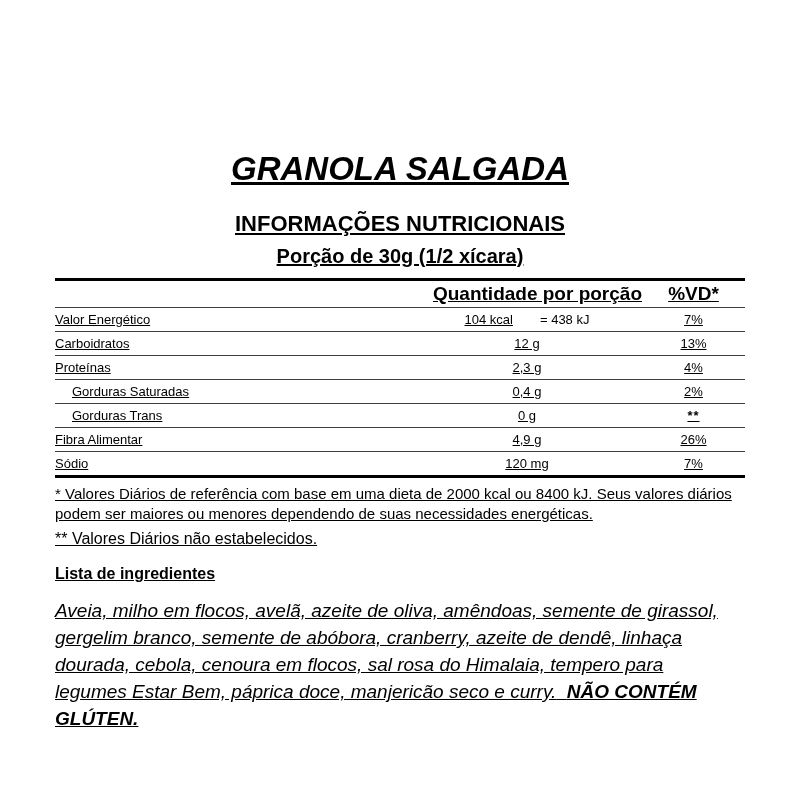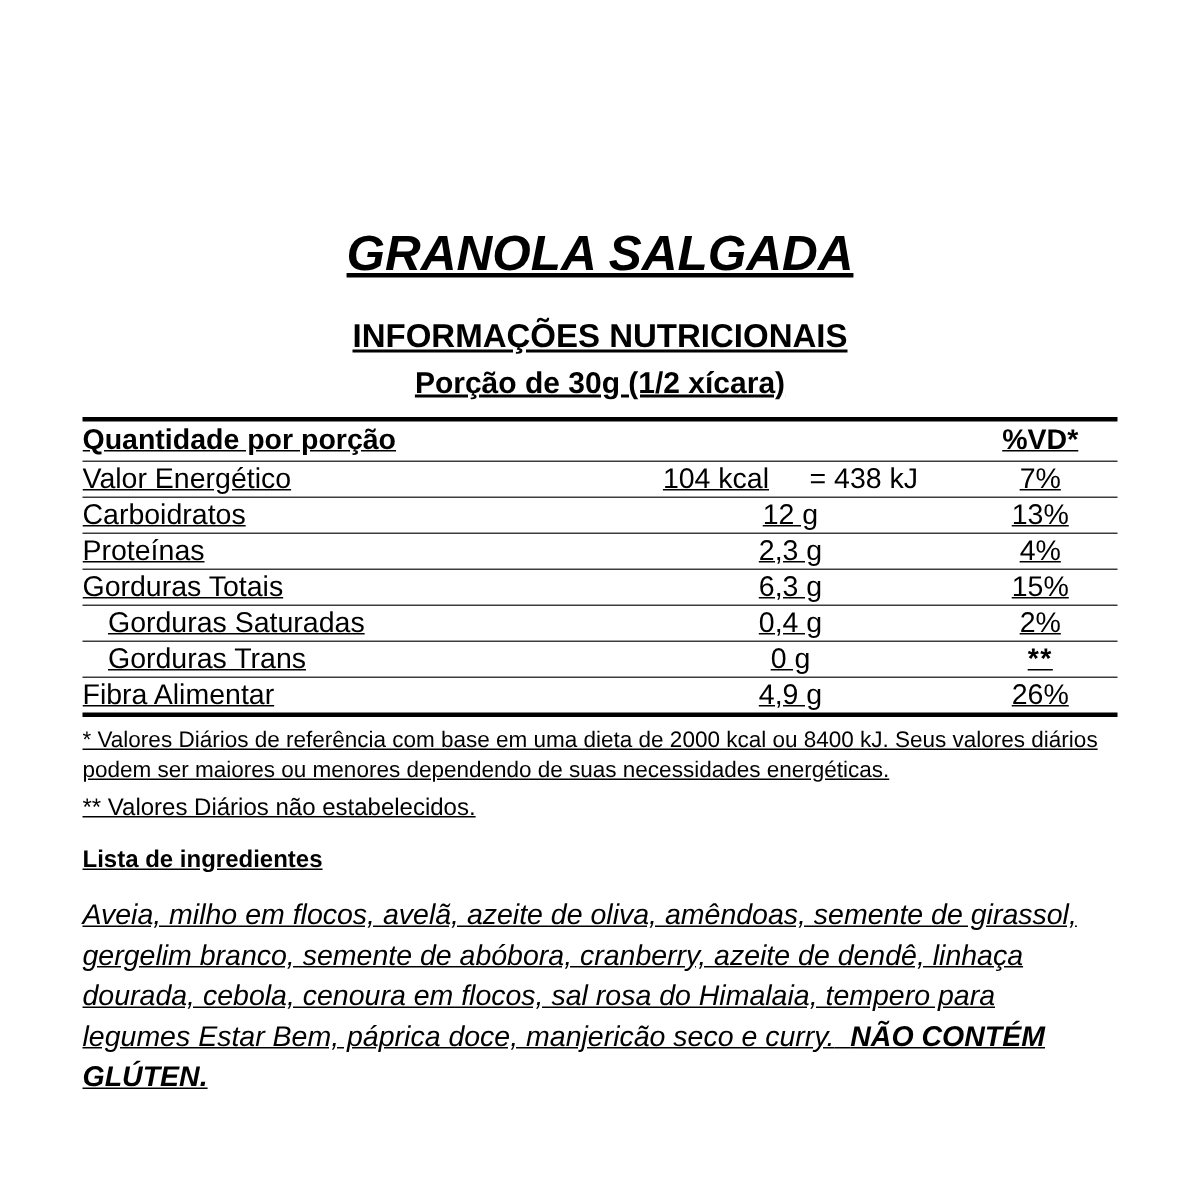--- a/index.html
+++ b/index.html
@@ -55,28 +55,28 @@
     border-top: 3px solid #000000;
     border-bottom: 3px solid #000000;
     table-layout: fixed;
   }
   table.nutrition col.c-name { width: 357px; }
   table.nutrition col.c-amt  { width: 230px; }
   table.nutrition col.c-dv   { width: 103px; }
   table.nutrition td, table.nutrition th {
     padding: 0;
     vertical-align: middle;
-    font-size: 19px;
+    font-size: 13px;
     line-height: 22px;
     height: 23px;
     overflow: hidden;
     white-space: nowrap;
   }
   tr.hdr th { font-weight: bold; height: 26px; font-size: 19px; }
-  tr.hdr th.h-amt { text-align: left; }
+  tr.hdr th.h-amt { text-align: right; }
   tr.hdr th.h-dv  { text-align: center; }
   tr + tr { border-top: 1px solid #3d3d3d; }
   td.name { text-align: left; padding-left: 5px; font-weight: normal; }
   tr.indent td.name { padding-left: 17px; }
   td.amt { text-align: center; }
   td.dv  { text-align: center; }
   .amt2 { display: inline-block; margin-left: 27px; }
   .dv-stars { letter-spacing: 1px; font-weight: bold; }
   .footnote {
     margin-top: 6px;
@@ -142,44 +142,44 @@
           <td class="amt">12 g</td>
           <td class="dv">13%</td>
         </tr>
 
         <tr>
           <td class="name">Proteínas</td>
           <td class="amt">2,3 g</td>
           <td class="dv">4%</td>
         </tr>
 
-        <tr>
-          <td class="name">Gorduras Totais</td>
-          <td class="amt">6,3 g</td>
-          <td class="dv">15%</td>
-        </tr>
 
         <tr class="indent">
           <td class="name">Gorduras Saturadas</td>
           <td class="amt">0,4 g</td>
           <td class="dv">2%</td>
         </tr>
 
         <tr class="indent">
           <td class="name">Gorduras Trans</td>
           <td class="amt">0 g</td>
           <td class="dv dv-stars">**</td>
         </tr>
 
         <tr>
           <td class="name">Fibra Alimentar</td>
           <td class="amt">4,9 g</td>
           <td class="dv">26%</td>
         </tr>
 
+        <tr>
+          <td class="name">Sódio</td>
+          <td class="amt">120 mg</td>
+          <td class="dv">7%</td>
+        </tr>
       </tbody>
     </table>
 
     <div class="footnote">* Valores Diários de referência com base em uma dieta de 2000 kcal ou 8400 kJ. Seus valores diários podem ser maiores ou menores dependendo de suas necessidades energéticas.</div>
     <div class="footnote2">** Valores Diários não estabelecidos.</div>
 
     <div class="ingredients-heading">Lista de ingredientes</div>
     <div class="ingredients-text"><span>Aveia, milho em flocos, avelã, azeite de oliva, amêndoas, semente de girassol, gergelim branco, semente de abóbora, cranberry, azeite de dendê, linhaça dourada, cebola, cenoura em flocos, sal rosa do Himalaia, tempero para legumes Estar Bem, páprica doce, manjericão seco e curry.</span><span>&nbsp; </span><span class="gluten">NÃO CONTÉM GLÚTEN.</span></div>
 
   </div>

